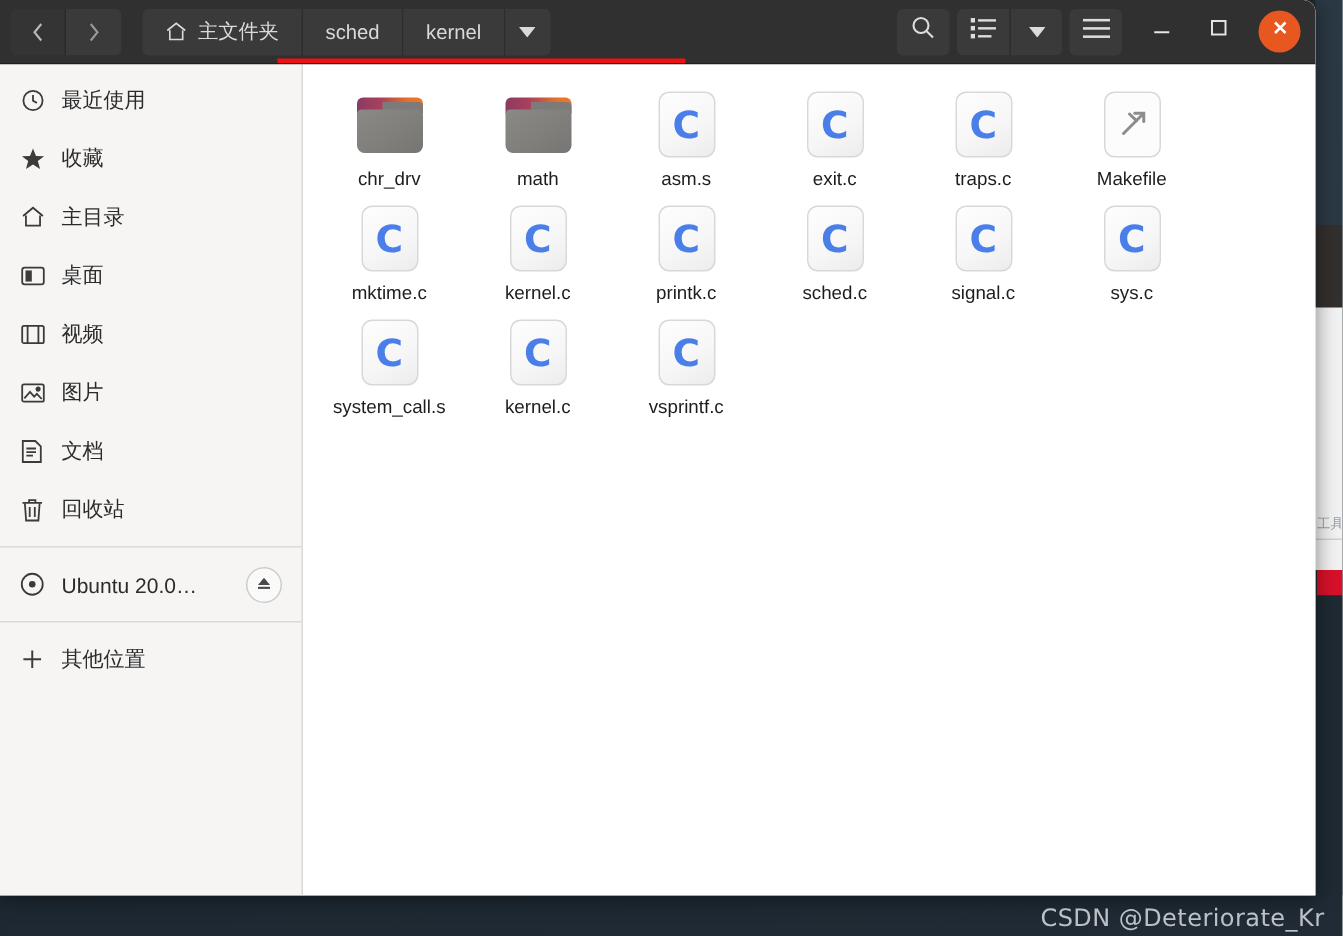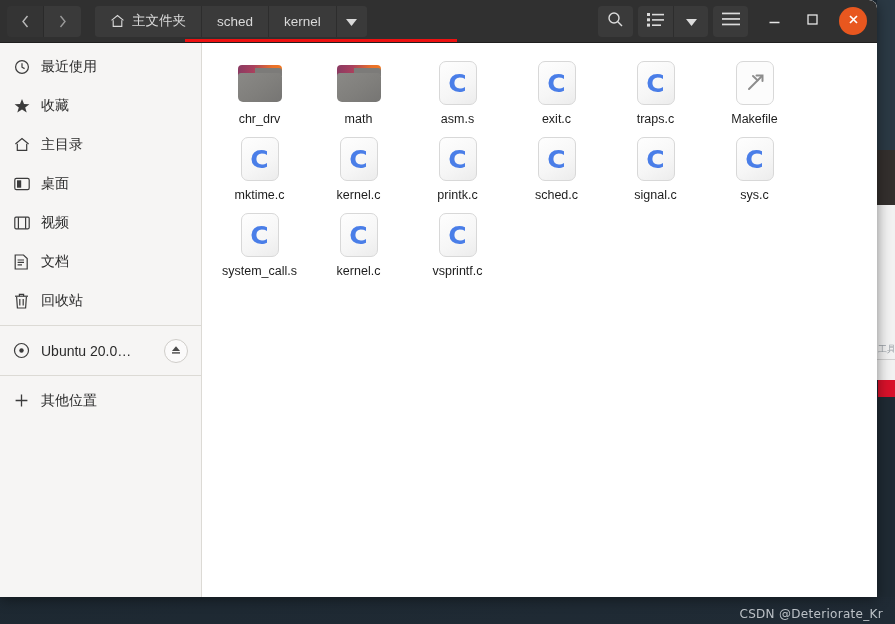--- a/index.html
+++ b/index.html
@@ -220,21 +220,21 @@
   
   .mkfile {
     width: 38px; height: 44px; border-radius: 7px;
     background: #fcfcfc; border: 1px solid #d8d8d8;
     display: flex; align-items: center; justify-content: center;
   }
 
   
   .watermark {
     position: absolute; right: 12px; bottom: 3px;
-    font-size: 12px; color: #c9ced3; opacity: .92;
+    font-size: 16px; color: #c9ced3; opacity: .92;
     letter-spacing: .3px;
     font-family: "DejaVu Sans", sans-serif;
     white-space: nowrap;
   }
 </style>
 </head>
 <body>
 
 <div class="bg-layer">
   <div class="bg-win-dark"></div>
@@ -413,20 +413,30 @@
       <div class="side-item">
         <span class="si-ico">
           <svg width="16" height="14" viewBox="0 0 16 14" fill="none" stroke="#3b3b3b" stroke-width="1.2">
             <rect x="0.8" y="1.2" width="14.4" height="11.6" rx="1.2"></rect>
             <path d="M4.4 1.2 V12.8 M11.6 1.2 V12.8"></path>
           </svg>
         </span>
         <span class="si-label">视频</span>
       </div>
 
+      <div class="side-item">
+        <span class="si-ico">
+          <svg width="16" height="14" viewBox="0 0 16 14" fill="none" stroke="#3b3b3b" stroke-width="1.2">
+            <rect x="0.8" y="1.2" width="14.4" height="11.6" rx="1.2"></rect>
+            <path d="M2.2 10.6 L6 6.2 L8.8 9.4 L10.6 7.6 L13.8 11" fill="none"></path>
+            <circle cx="11.4" cy="4.4" r="1.1" fill="#3b3b3b"></circle>
+          </svg>
+        </span>
+        <span class="si-label">图片</span>
+      </div>
 
       <div class="side-item">
         <span class="si-ico">
           <svg width="15" height="16" viewBox="0 0 15 16" fill="none" stroke="#3b3b3b" stroke-width="1.2">
             <path d="M1.2 1 H9.5 L13.2 4.6 V15 H1.2 Z"></path>
             <path d="M3.6 6 H10 M3.6 8.4 H10 M3.6 10.8 H8"></path>
           </svg>
         </span>
         <span class="si-label">文档</span>
       </div>

